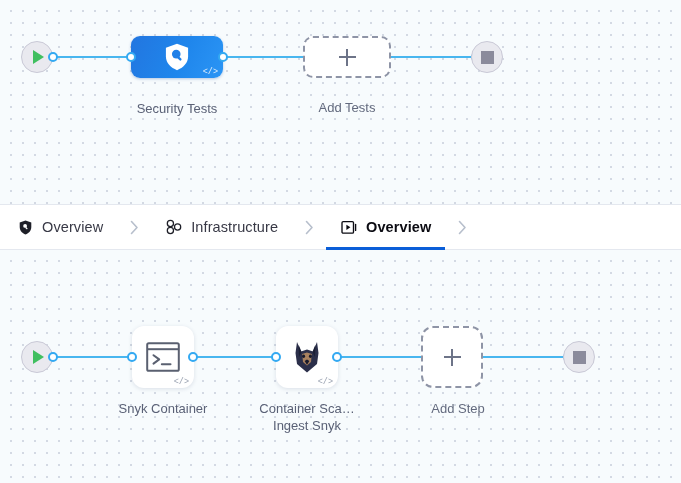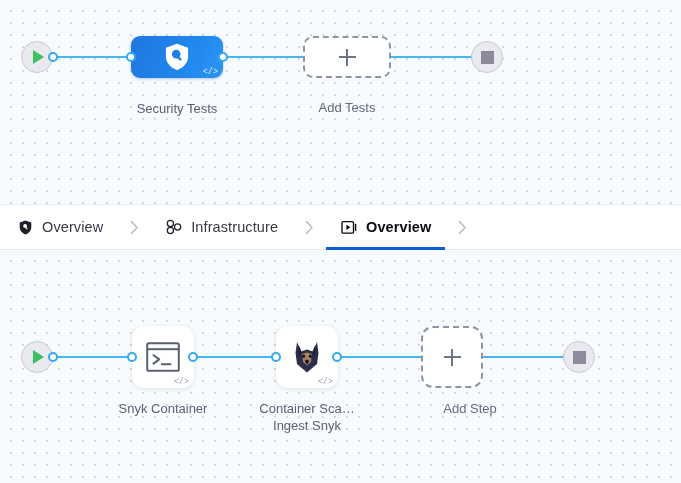--- a/index.html
+++ b/index.html
@@ -269,21 +269,21 @@
     <div class="port" style="left:271px; top:102px;"></div>
     <div class="port" style="left:332px; top:102px;"></div>
     <div class="node-label" style="left:237px; top:150px; width:140px;">
       <div>Container Sca…</div>
       <div>Ingest Snyk</div>
     </div>
 
     <div class="add-node" id="add-step-node" style="top:76px;">
       <span class="plus"></span>
     </div>
-    <div class="node-label add-label" style="left:400px; top:150px; width:140px;">Add Step</div>
+    <div class="node-label add-label" style="left:388px; top:150px; width:140px;">Add Step</div>
 
     <div class="port" style="left:563px; top:102px;"></div>
     <div class="term" style="left:563px; top:91px;">
       <span class="stop-sq"></span>
     </div>
   </div>
 
 </div>
 
 </body></html>

